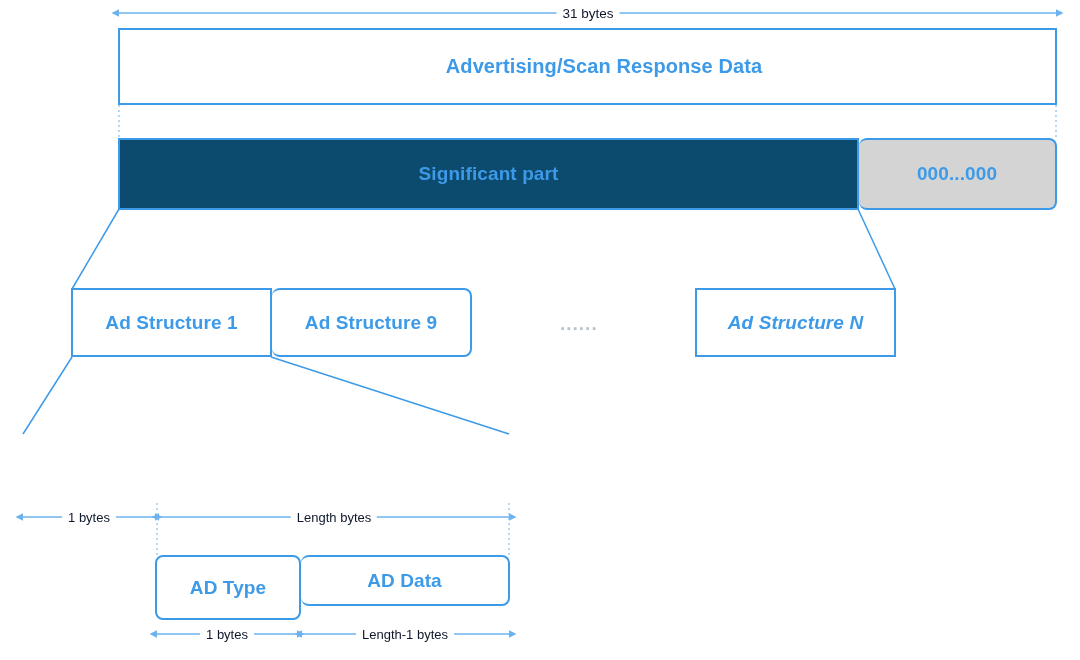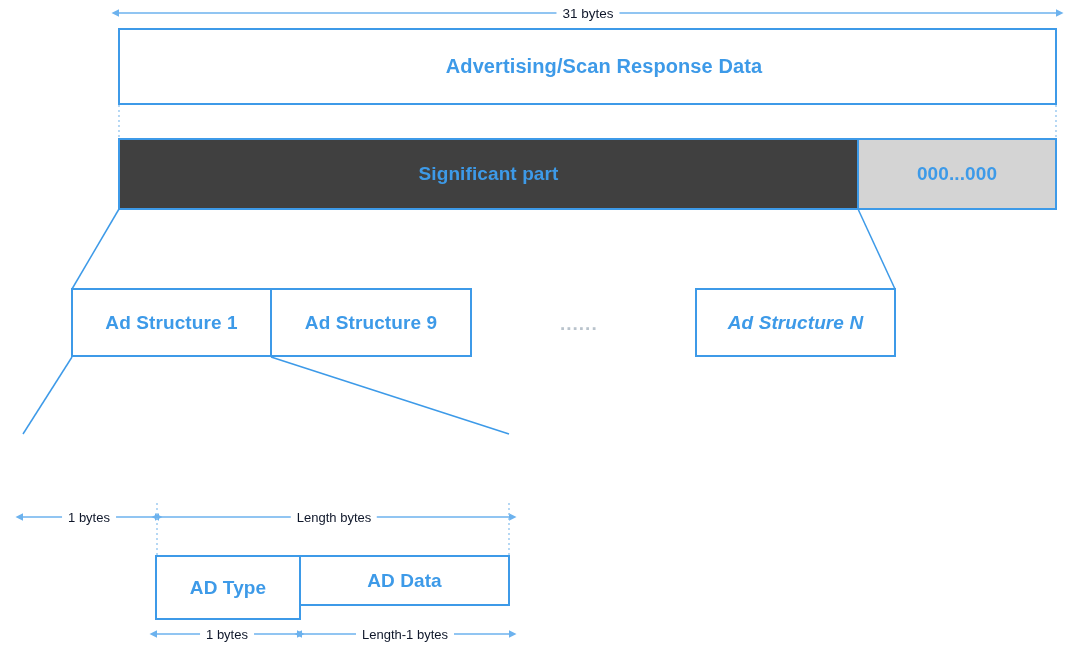--- a/index.html
+++ b/index.html
@@ -36,23 +36,23 @@
     align-items: center;
     justify-content: center;
   }
   .box-label {
     color: #3d9ae8;
     font-weight: bold;
     font-size: 19px;
     letter-spacing: 0.1px;
     white-space: nowrap;
   }
-  .fill-blue { background: #404040; }
+  .fill-blue { background: #0c4a6e; }
   .fill-gray { background: #d4d4d4; }
-  .no-left-border { border-left: none; }
+  .no-left-border { border-left: none; border-radius: 8px; }
   .row-title .box-label { font-size: 20px; }
   .ellipsis {
     position: absolute;
     color: #b9c3cc;
     font-size: 19px;
     font-weight: bold;
     letter-spacing: 1px;
     white-space: nowrap;
   }
   .dim-label {
@@ -141,21 +141,21 @@
     <span class="box-label">Ad Structure 9</span>
   </div>
   <div class="ellipsis" style="left:560px; top:313px;">......</div>
   <div class="box" style="left:695px; top:288px; width:201px; height:69px;font-style:italic;">
     <span class="box-label">Ad Structure N</span>
   </div>
 
   <div class="dim-label" style="left:89px; top:517px;">1 bytes</div>
   <div class="dim-label" style="left:334px; top:517px;">Length bytes</div>
 
-  <div class="box" style="left:155px; top:555px; width:146px; height:65px;">
+  <div class="box" style="left:155px; top:555px; width:146px; height:65px;border-radius:8px;">
     <span class="box-label">AD Type</span>
   </div>
   <div class="box no-left-border" style="left:301px; top:555px; width:209px; height:51px;">
     <span class="box-label">AD Data</span>
   </div>
   <div class="dim-label" style="left:227px; top:634px;">1 bytes</div>
   <div class="dim-label" style="left:405px; top:634px;">Length-1 bytes</div>
 
 </div>
 

